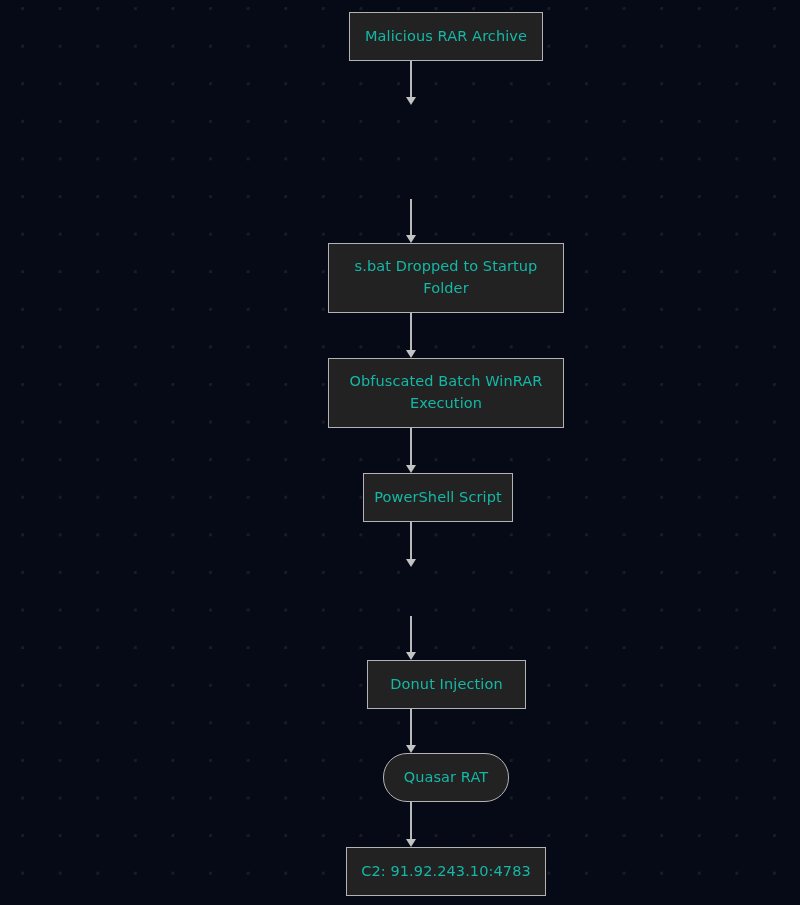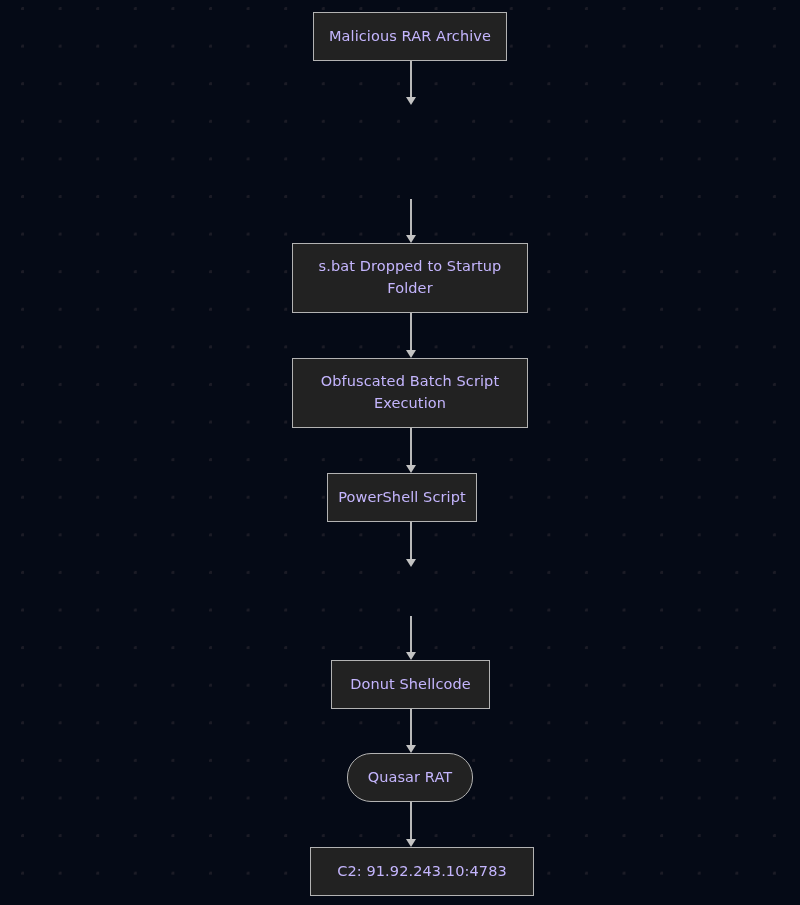--- a/index.html
+++ b/index.html
@@ -26,30 +26,31 @@
     background-size: 37.6px 37.6px;
     background-position: 21px 7px;
   }
 
   
   .node {
     position: absolute;
     box-sizing: border-box;
     background-color: #222222;
     border: 1px solid #b3b3b3;
-    color: #c4b5fd;
+    color: #14b8a6;
     display: flex;
     align-items: center;
     justify-content: center;
     text-align: center;
     font-size: 14.5px;
     line-height: 1.5;
     letter-spacing: 0.1px;
     padding: 2px 10px;
     white-space: pre-line;
+    margin-left: 36px;
   }
   .node-label {
     display: block;
     width: 100%;
   }
 
   
   .edge {
     position: absolute;
     pointer-events: none;
@@ -109,28 +110,28 @@
     <div class="edge-head" style="top: 37px;"></div>
   </div>
 
   <div class="node" style="left: 313px; top: 12px; width: 194px; height: 49px;">
     <span class="node-label">Malicious RAR Archive</span>
   </div>
   <div class="node" style="left: 292px; top: 243px; width: 236px; height: 70px; align-items: center;">
     <span class="node-label">s.bat Dropped to Startup Folder</span>
   </div>
   <div class="node" style="left: 292px; top: 358px; width: 236px; height: 70px;">
-    <span class="node-label">Obfuscated Batch Script Execution</span>
+    <span class="node-label">Obfuscated Batch WinRAR Execution</span>
   </div>
   <div class="node" style="left: 327px; top: 473px; width: 150px; height: 49px;">
     <span class="node-label">PowerShell Script</span>
   </div>
   <div class="node" style="left: 331px; top: 660px; width: 159px; height: 49px;">
-    <span class="node-label">Donut Shellcode</span>
+    <span class="node-label">Donut Injection</span>
   </div>
   <div class="node" style="left: 347px; top: 753px; width: 126px; height: 49px; border-radius: 24px;">
     <span class="node-label">Quasar RAT</span>
   </div>
-  <div class="node" style="left: 310px; top: 847px; width: 224px; height: 49px;">
+  <div class="node" style="left: 310px; top: 847px; width: 200px; height: 49px;">
     <span class="node-label">C2: 91.92.243.10:4783</span>
   </div>
 
 </div>
 
 </body></html>

